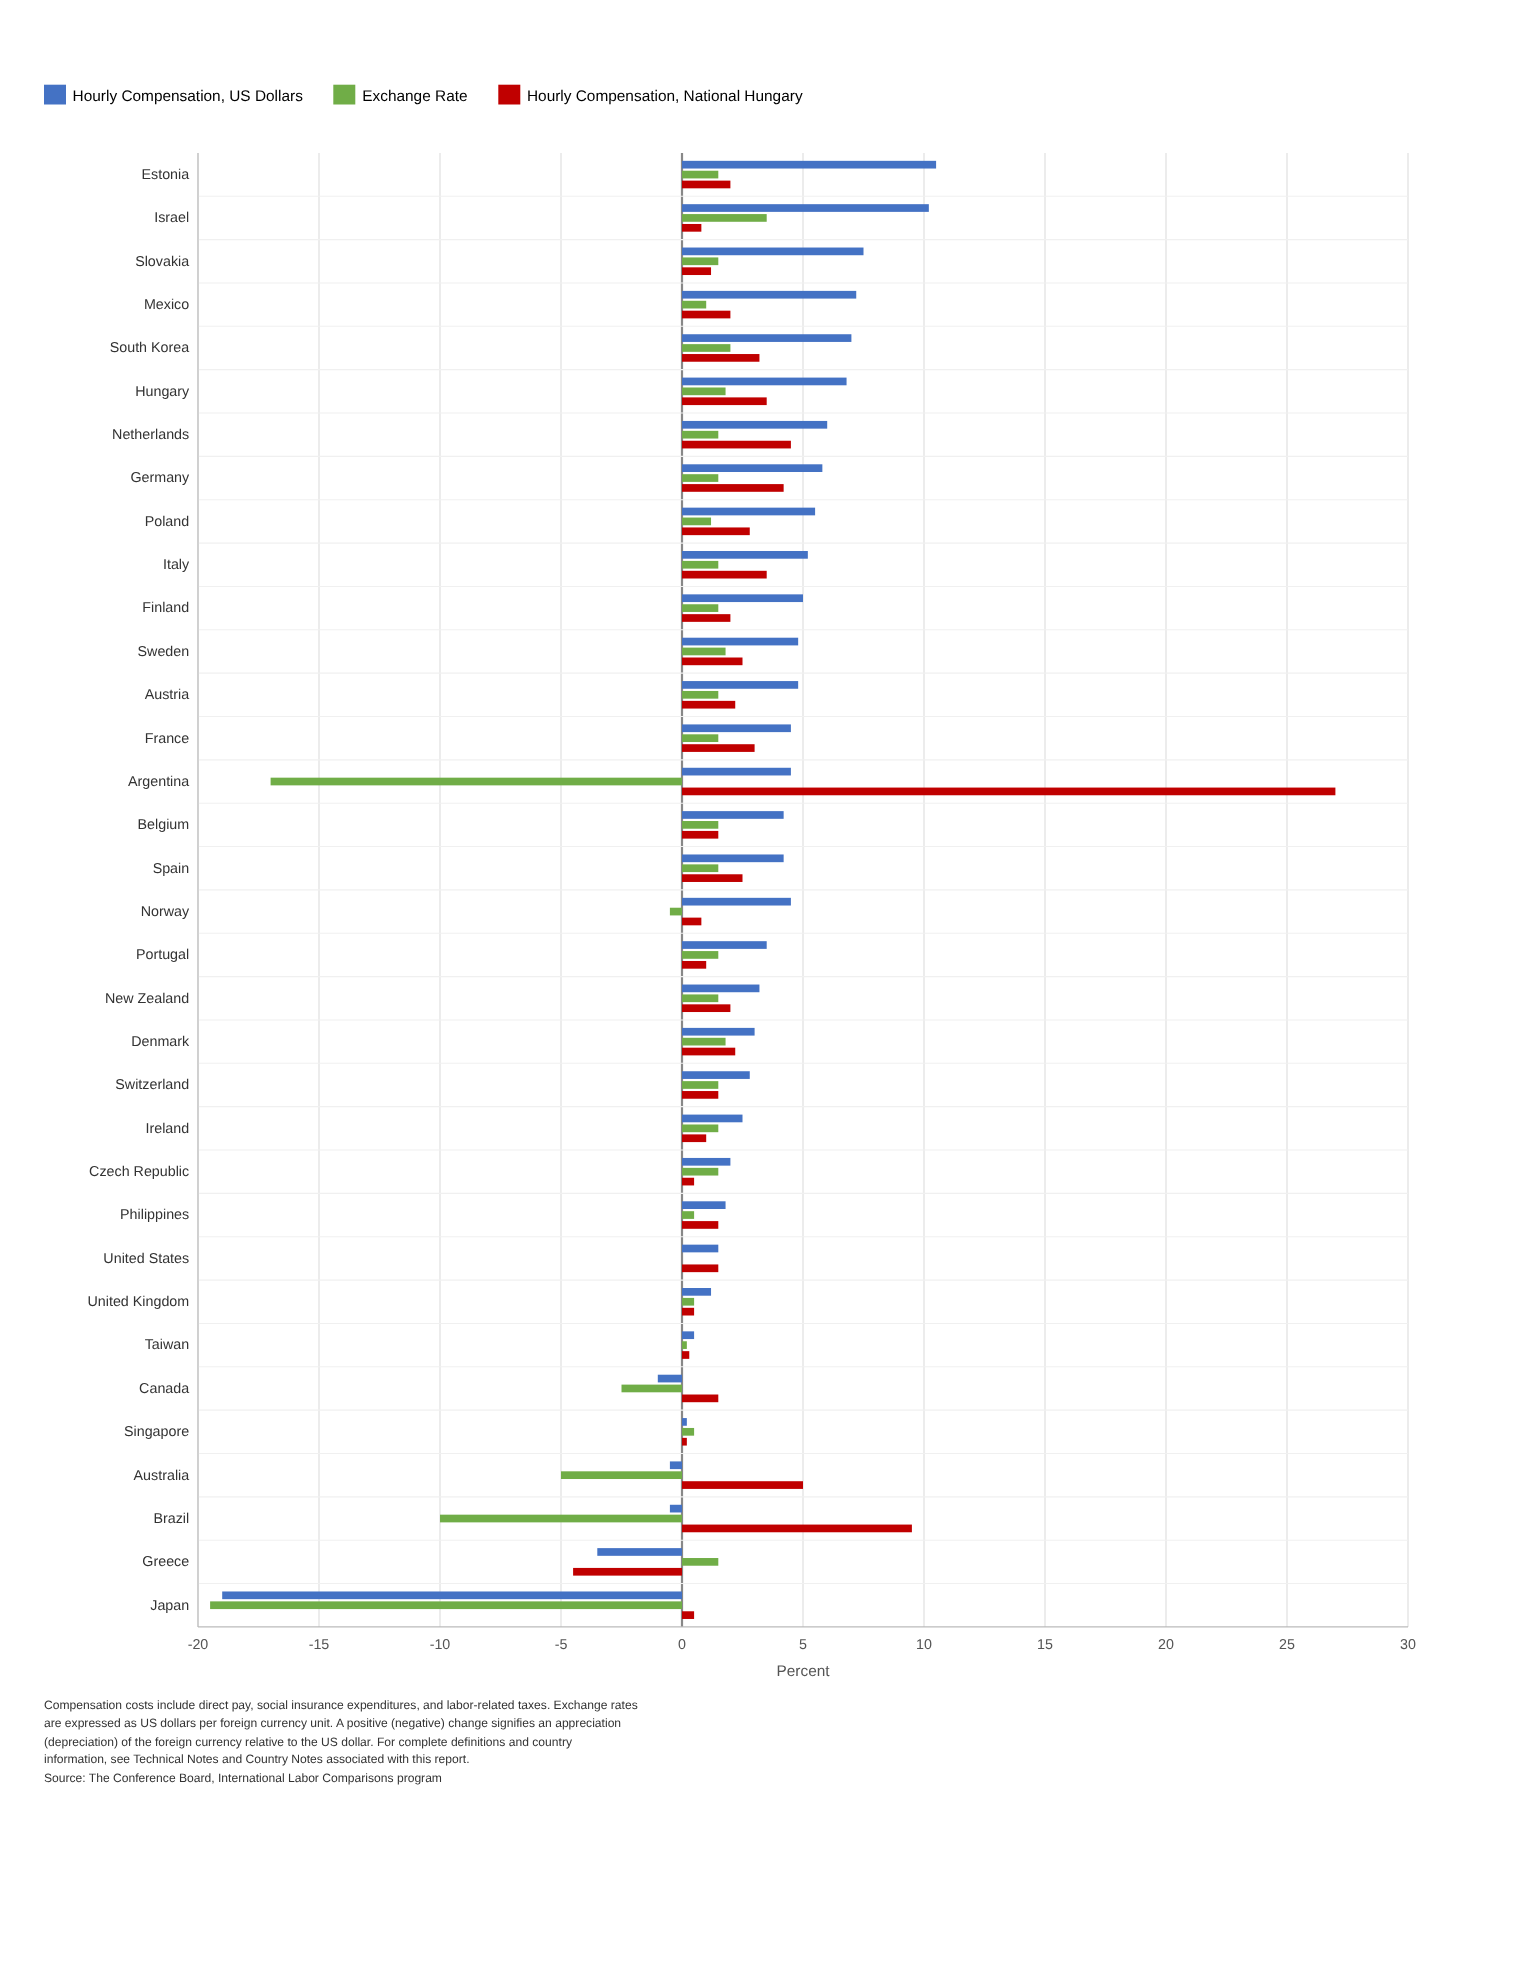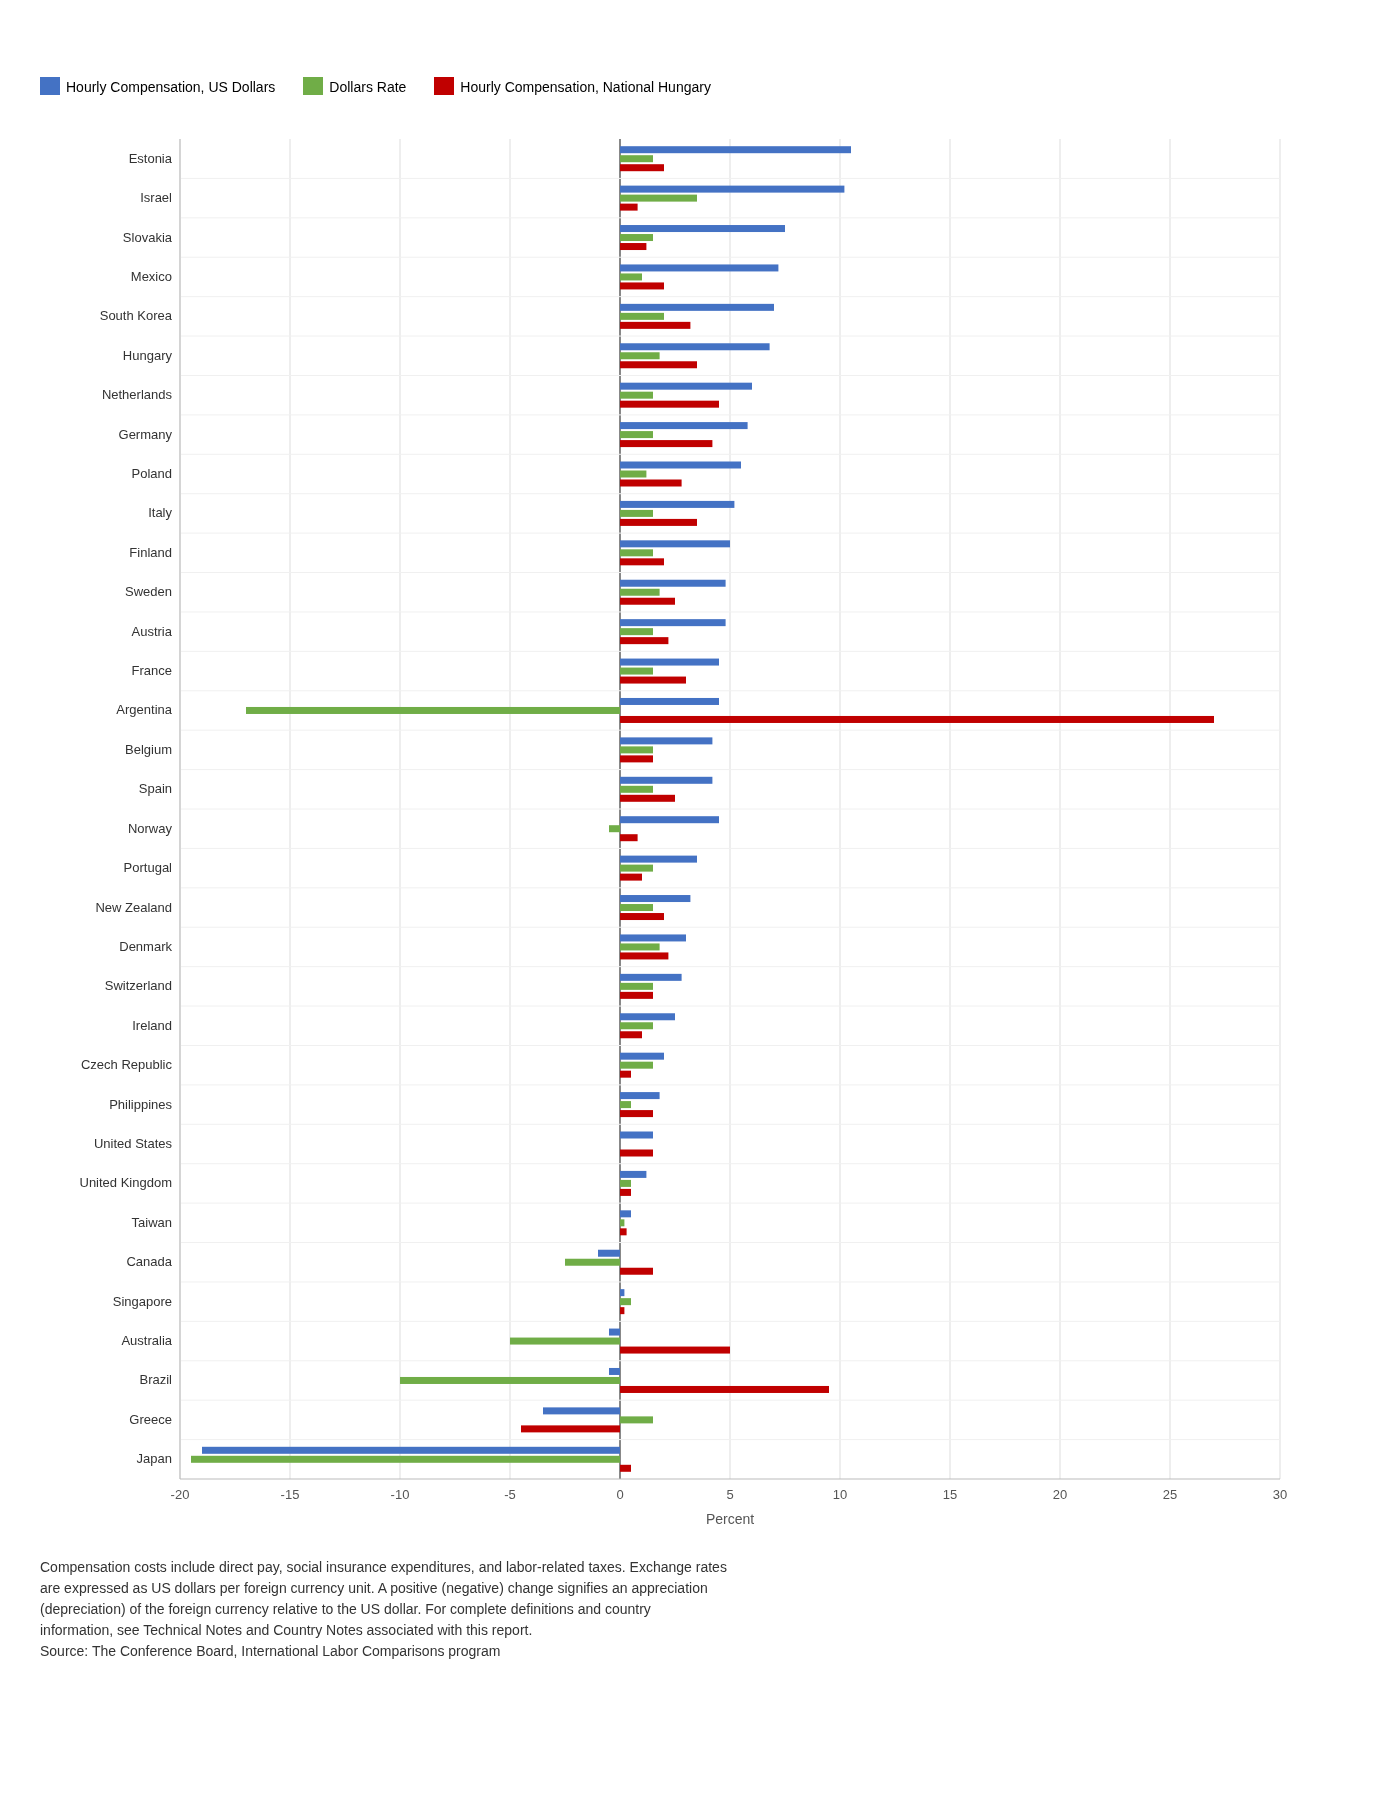--- a/index.html
+++ b/index.html
@@ -30,22 +30,22 @@
       display: flex;
       align-items: flex-end;
       gap: 6px;
     }
     .legend-color {
       width: 20px;
       height: 18px;
       display: inline-block;
     }
     .footnote {
-      margin-top: 18px;
-      font-size: 14px;
+      margin-top: 4px;
+      font-size: 11px;
       color: #333;
       line-height: 1.5;
       max-width: 900px;
     }
   </style>
 </head>
 <body>
 
 <div>
   <div class="chart-title">
@@ -53,21 +53,21 @@
     <span></span>
   </div>
 
   <div class="legend">
   <div class="legend-item">
         <span class="legend-color" style="background:#4472C4;"></span>
         <span>Hourly Compensation, US Dollars</span>
       </div>
       <div class="legend-item">
         <span class="legend-color" style="background:#70AD47;"></span>
-        <span>Dollars Rate</span>
+        <span>Exchange Rate</span>
       </div>
       <div class="legend-item">
         <span class="legend-color" style="background:#C00000;"></span>
         <span>Hourly Compensation, National Hungary</span>
       </div>
     </div>
 
   <div style="width:100%;">
     <svg id="main-chart" width="1320" height="1420" style="display:block; margin:0 auto;" viewBox="0 0 1320 1420">
         <line x1="140" y1="20" x2="140" y2="1360" stroke="#ddd" stroke-width="1"></line>

